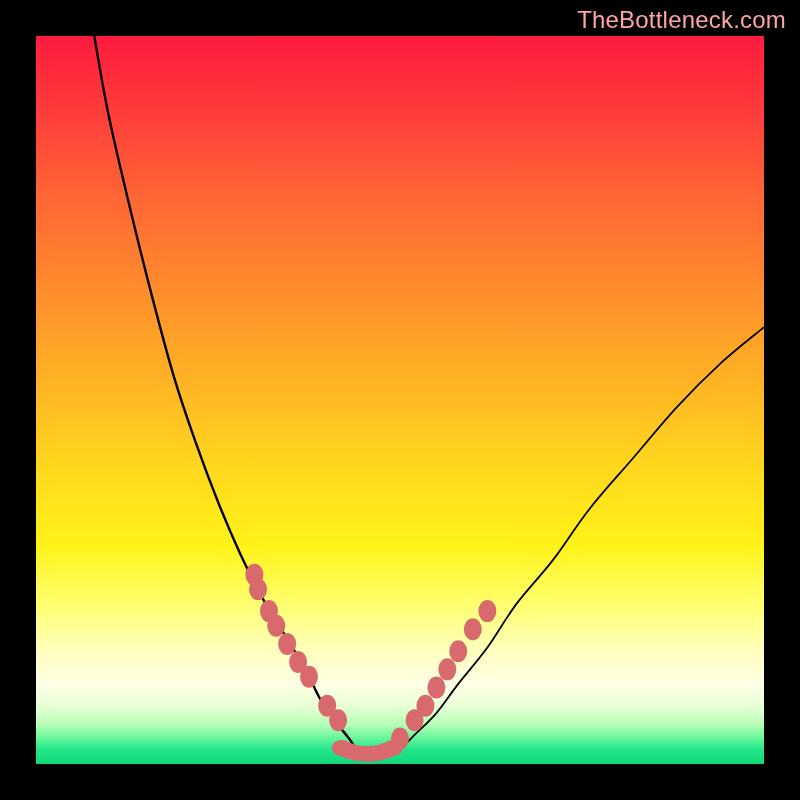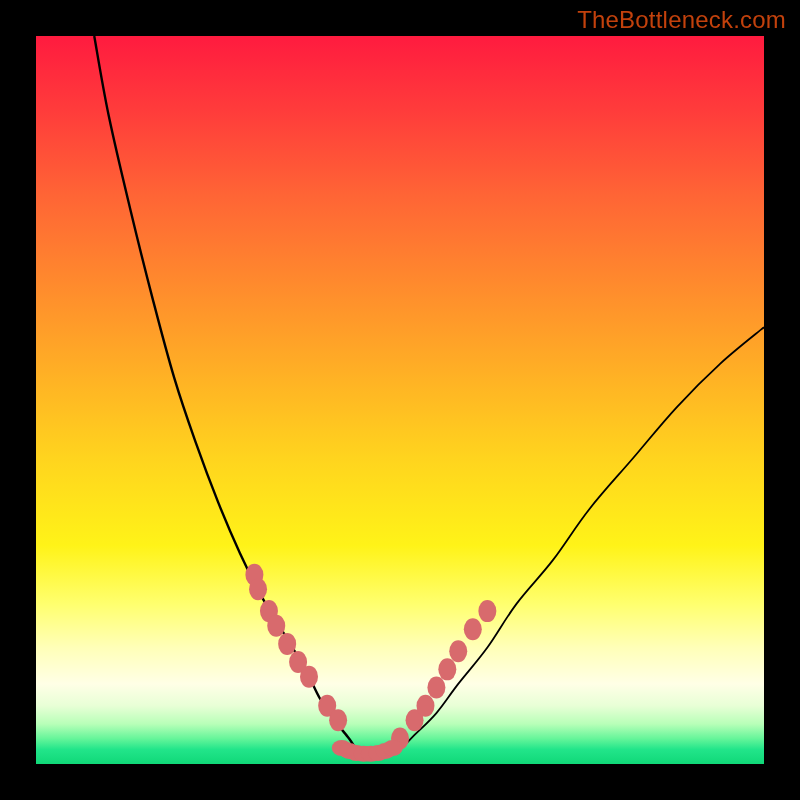--- a/index.html
+++ b/index.html
@@ -13,21 +13,21 @@
   .frame {
     position: relative;
     width: 800px;
     height: 800px;
     background: #000;
   }
   .watermark {
     position: absolute;
     top: 6px;
     right: 14px;
-    color: #c2410c;
+    color: #fca5a5;
     font-size: 24px;
     font-weight: 500;
     letter-spacing: 0.2px;
     z-index: 5;
   }
   .plot {
     position: absolute;
     left: 36px;
     top: 36px;
     width: 728px;

